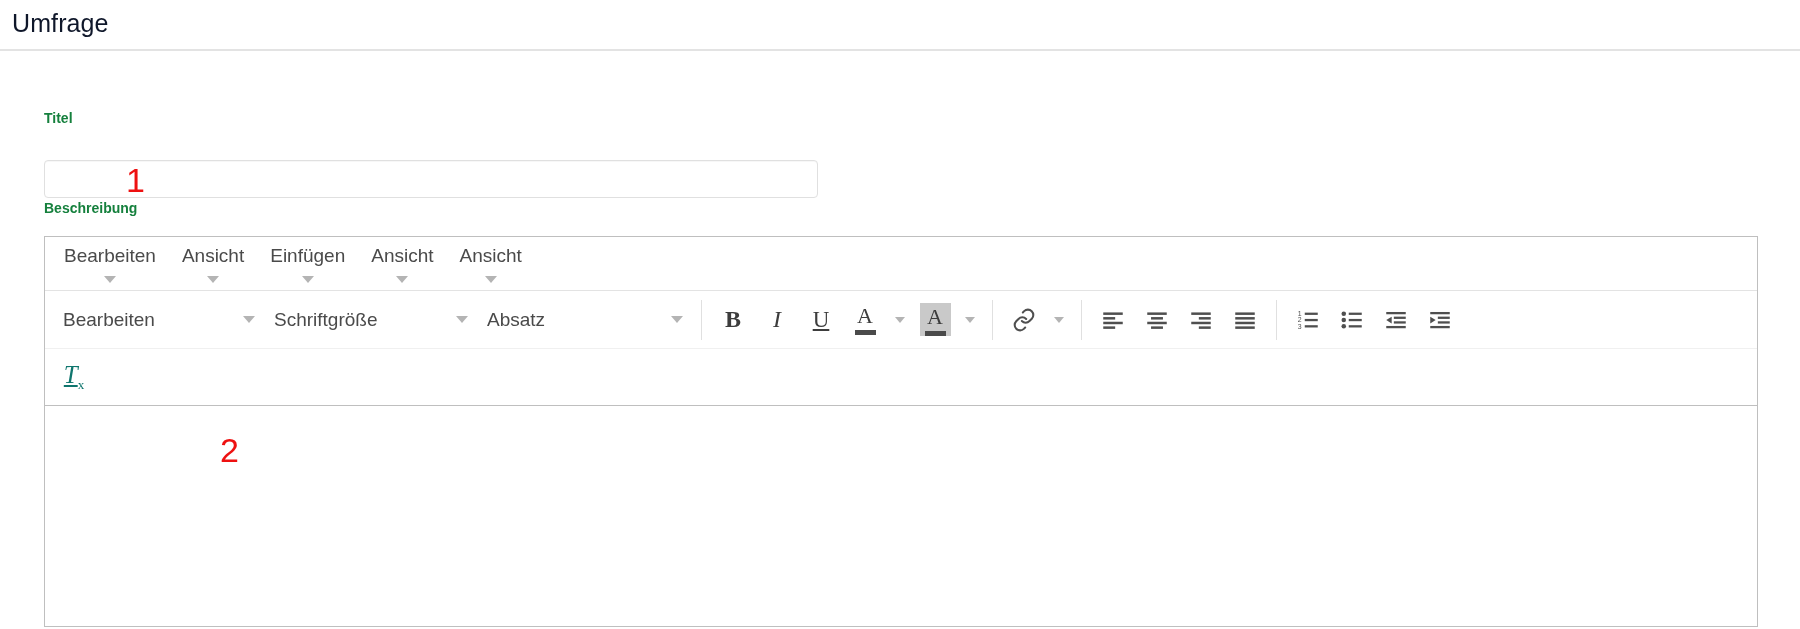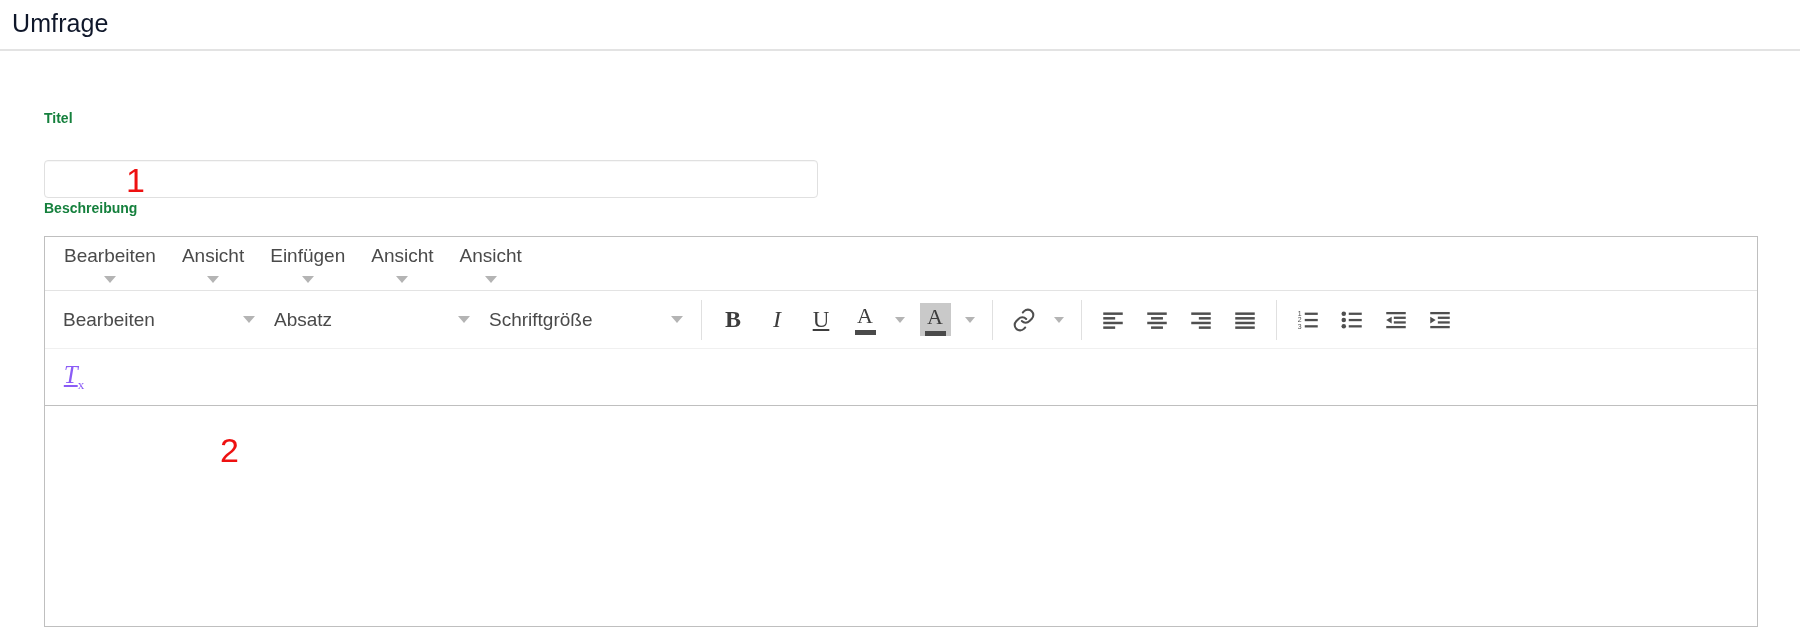--- a/index.html
+++ b/index.html
@@ -246,21 +246,21 @@
     height: 5px;
     background: #4a4a4a;
     margin-top: 3px;
   }
 
   
   .gl-removeformat {
     font-family: "Liberation Serif", serif;
     font-size: 25px;
     font-style: italic;
-    color: #8b5cf6;
+    color: #0f766e;
     text-decoration: underline;
     position: relative;
     padding-right: 2px;
   }
   .gl-removeformat sub {
     font-size: 13px;
     font-style: normal;
     text-decoration: none;
   }
 
@@ -313,26 +313,26 @@
           <span class="caret"></span>
         </div>
       </div>
 
       <div class="toolbar-row">
 
         <div class="tb-select sel-font">
           <span>Bearbeiten</span>
           <span class="caret"></span>
         </div>
+        <div class="tb-select sel-size">
+          <span>Schriftgröße</span>
+          <span class="caret"></span>
+        </div>
         <div class="tb-select sel-para">
           <span>Absatz</span>
-          <span class="caret"></span>
-        </div>
-        <div class="tb-select sel-size">
-          <span>Schriftgröße</span>
           <span class="caret"></span>
         </div>
 
         <div class="tb-sep"></div>
 
         <div class="tb-btn">
           <span class="gl-bold">B</span>
         </div>
         <div class="tb-btn">
           <span class="gl-italic">I</span>

